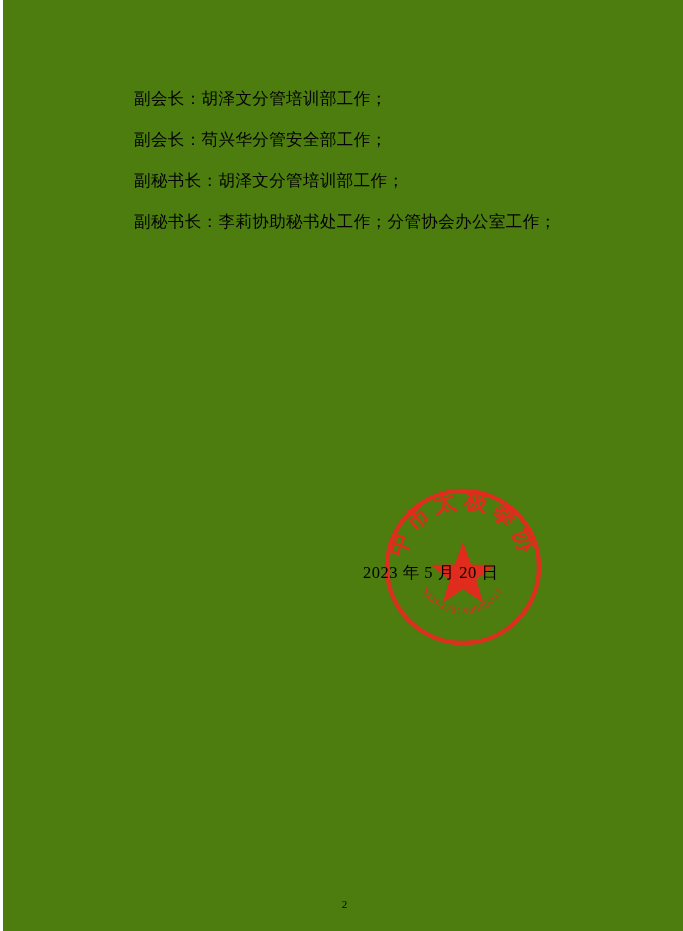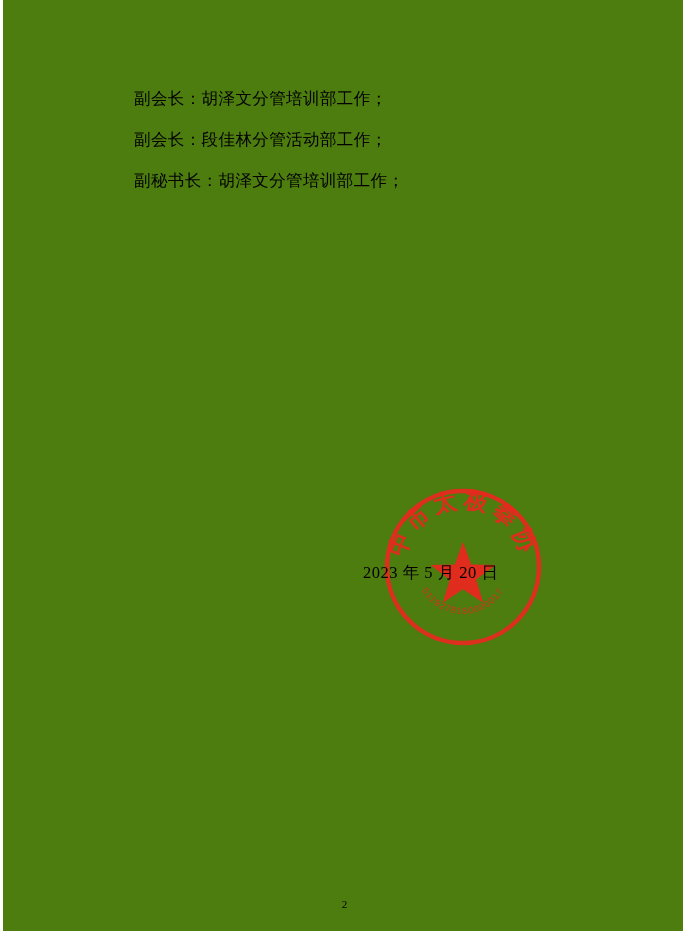--- a/index.html
+++ b/index.html
@@ -67,22 +67,23 @@
     color: #000000;
   }
 </style>
 </head>
 <body>
 
 <div class="page">
 
   <div class="body-text">
     <p class="para">副会长：胡泽文分管培训部工作；</p>
-    <p class="para">副会长：段佳林分管活动部工作；</p>
+    <p class="para">副会长：苟兴华分管安全部工作；</p>
     <p class="para">副秘书长：胡泽文分管培训部工作；</p>
+    <p class="para">副秘书长：李莉协助秘书处工作；分管协会办公室工作；</p>
   </div>
 
   <div class="stamp">
     <svg width="162" height="162" viewBox="0 0 162 162" xmlns="http://www.w3.org/2000/svg">
       <defs>
         <path id="topArc" d="M 22,81 A 59,59 0 0 1 140,81" fill="none"></path>
         <path id="bottomArc" d="M 34,81 A 47,47 0 0 0 128,81" fill="none"></path>
       </defs>
       <circle cx="81" cy="81" r="76" fill="none" stroke="#e8281e" stroke-width="4.5" opacity="0.92"></circle>
       <text font-family="'Liberation Serif', serif" font-size="23" fill="#e8281e" font-weight="bold" letter-spacing="5" opacity="0.95">

